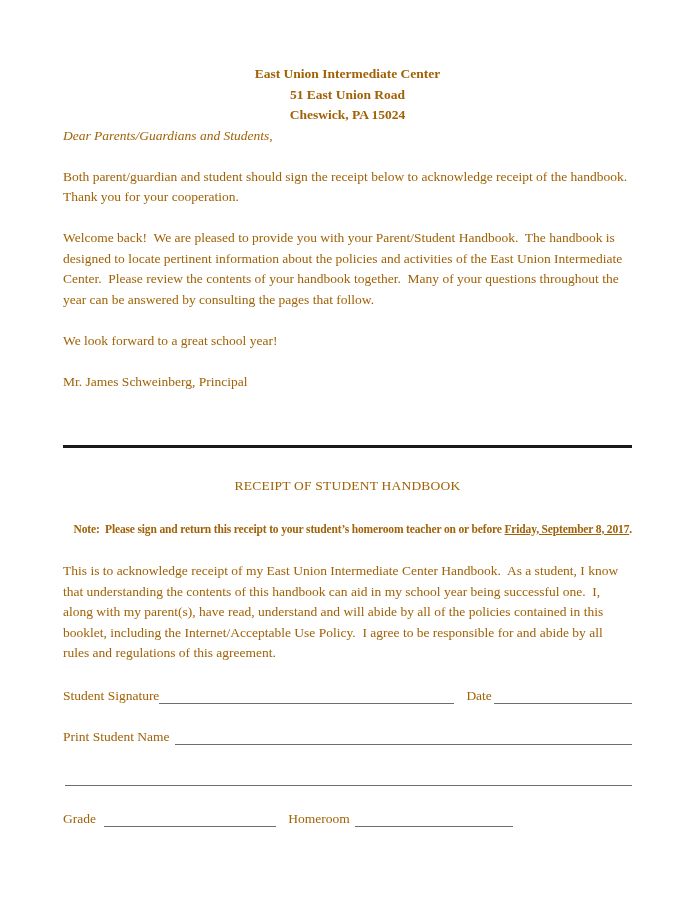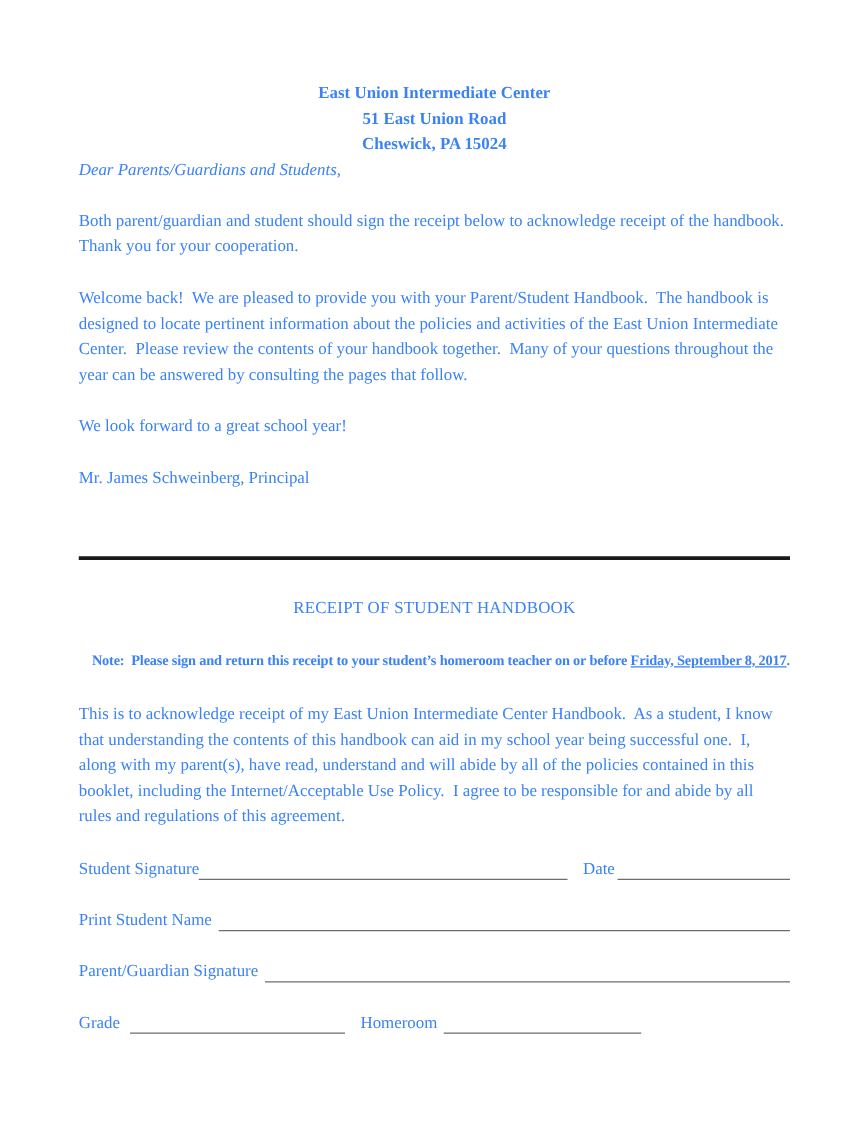--- a/index.html
+++ b/index.html
@@ -10,21 +10,21 @@
   .page {
     position: relative;
     width: 694px;
     height: 900px;
     box-sizing: border-box;
     background: #ffffff;
     padding: 64px 62px 0 63px;
     font-family: "Liberation Serif", "DejaVu Serif", serif;
     font-size: 13.5px;
     line-height: 20.5px;
-    color: #3b82f6;
+    color: #a16207;
     overflow: hidden;
   }
   .letterhead {
     text-align: center;
     font-weight: bold;
   }
   .lh-line { white-space: pre; }
   p { margin: 20.5px 0 0 0; }
   .body-text { white-space: pre-wrap; }
   .salutation { margin-top: 0; font-style: italic; }
@@ -45,21 +45,21 @@
     font-weight: bold;
     font-size: 11.5px;
     letter-spacing: -0.15px;
     white-space: pre;
     text-align: right;
   }
   .note .u { text-decoration: underline; }
   .receipt-body { margin-top: 22px; }
   .sig-row {
     display: flex;
-    align-items: center;
+    align-items: flex-end;
     margin-top: 22px;
     line-height: 17px;
   }
   .sig-row.gap { margin-top: 23px; }
   .lbl { white-space: pre; flex: 0 0 auto; }
   .field-line {
     display: inline-block;
     height: 17px;
     border-bottom: 1px solid #6e6e6e;
     flex: 0 0 auto;
@@ -109,21 +109,20 @@
     <span class="lbl ml-12">Date</span>
     <span class="field-line grow ml-2"></span>
   </div>
 
   <div class="sig-row gap">
     <span class="lbl">Print Student Name </span>
     <span class="field-line grow ml-2"></span>
   </div>
 
   <div class="sig-row gap">
-    <span class="lbl">Parent/Guardian Signature </span>
     <span class="field-line grow ml-2"></span>
   </div>
 
   <div class="sig-row gap">
     <span class="lbl">Grade </span>
     <span class="field-line w-172 ml-5"></span>
     <span class="lbl ml-12">Homeroom </span>
     <span class="field-line w-158 ml-2"></span>
   </div>
 

